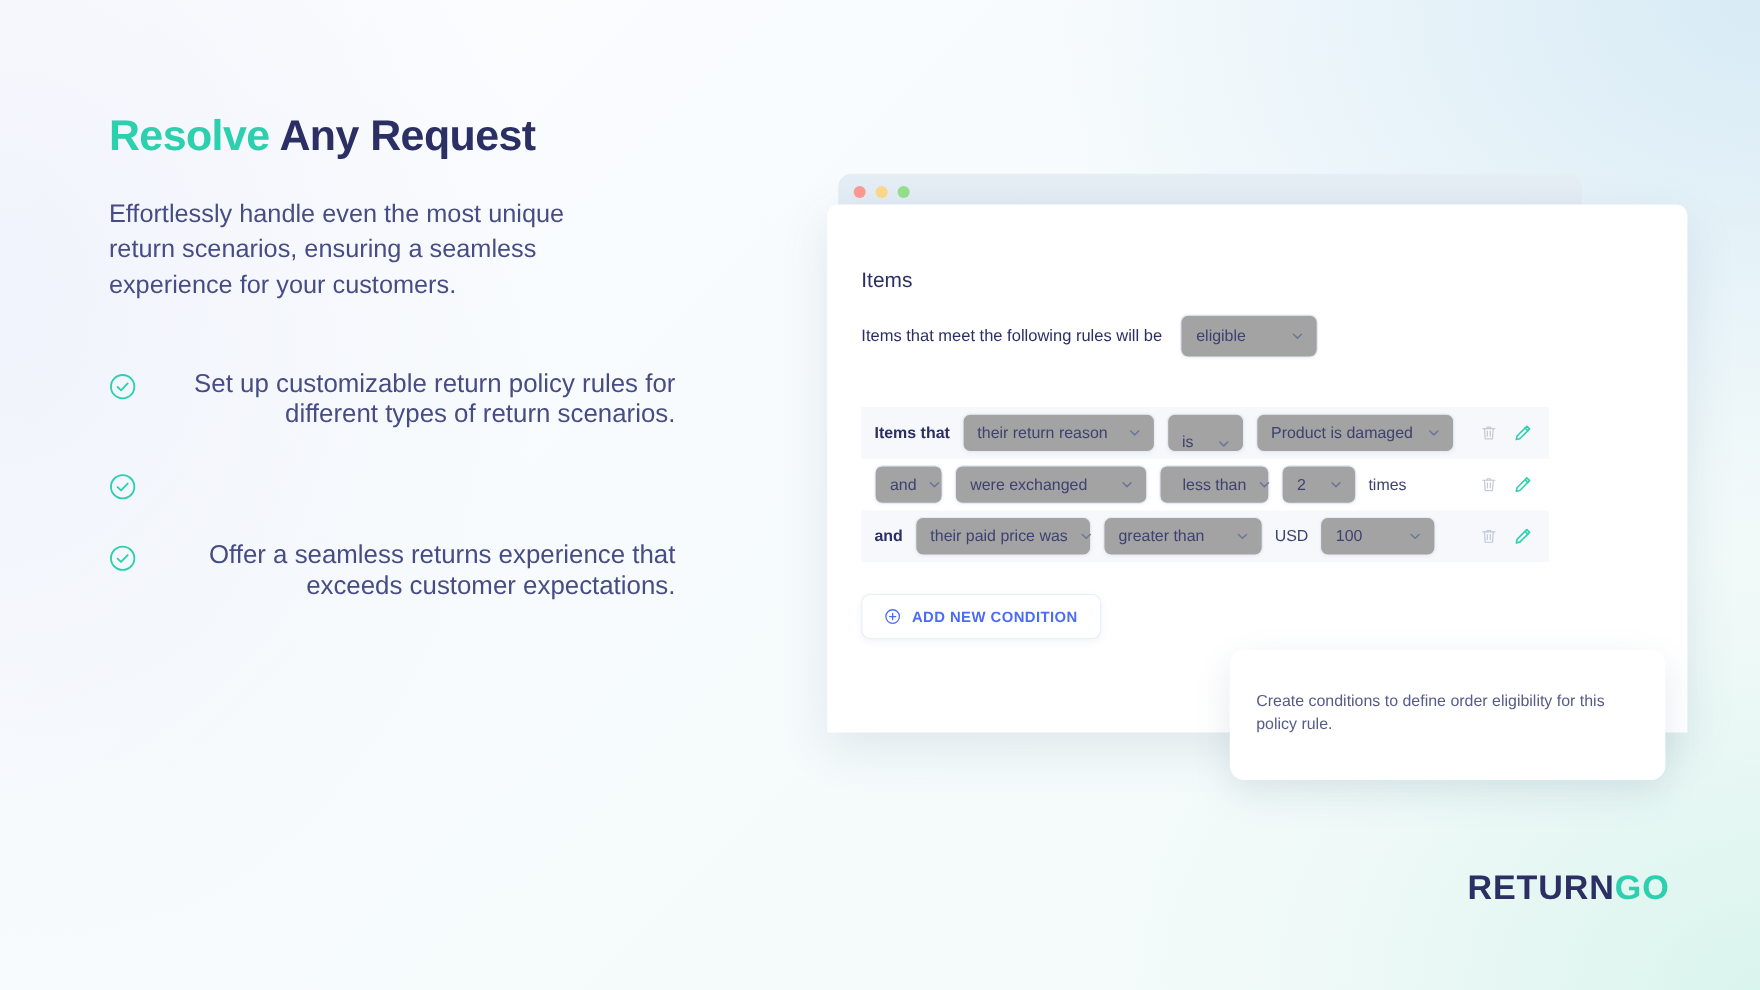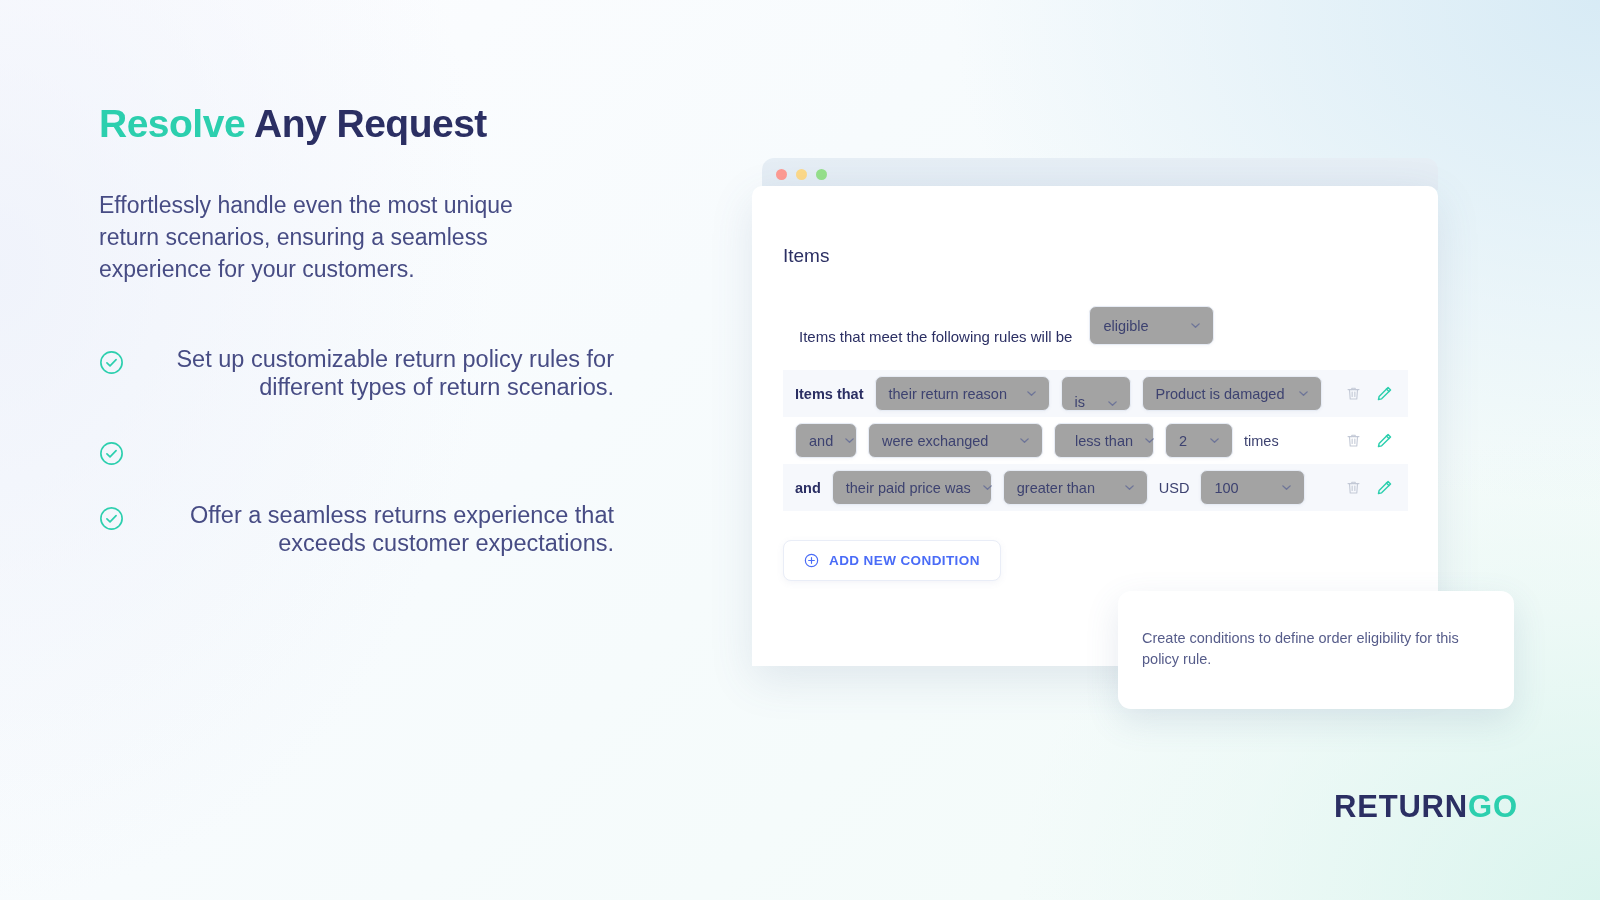--- a/index.html
+++ b/index.html
@@ -38,21 +38,21 @@
   .headline {
     font-size: 39px;
     line-height: 64px;
     font-weight: 700;
     letter-spacing: -0.5px;
     color: #2b2f63;
   }
   .headline .accent { color: #2ccfae; }
 
   .subhead {
-    margin-top: 33px;
+    margin-top: 22px;
     font-size: 23px;
     line-height: 32px;
     color: #474c84;
     font-weight: 400;
     max-width: 460px;
   }
 
   .bullets {
     margin-top: 60px;
     display: flex;
@@ -102,45 +102,44 @@
   }
   .dot { width: 11px; height: 11px; border-radius: 50%; }
   .dot.red { background: #fd9a92; }
   .dot.yellow { background: #fcd989; }
   .dot.green { background: #95e08b; }
 
   .window-body {
     position: absolute;
     left: 0;
     top: 28px;
-    width: 686px;
+    width: 782px;
     height: 480px;
     background: #ffffff;
     border-radius: 10px 10px 0 0;
     box-shadow: 0 14px 44px rgba(80,100,140,0.13);
     overflow: hidden;
   }
 
   .panel-title {
     position: absolute;
     left: 31px;
     top: 59px;
     font-size: 19px;
     color: #2b2f63;
     font-weight: 400;
   }
 
   .rules-line {
     position: absolute;
     left: 31px;
-    top: 120px;
-    display: flex;
-    align-items: flex-end;
+    top: 100px;
+    display: flex;
+    align-items: center;
     gap: 17px;
-    margin-left: 16px;
   }
   .rules-label {
     font-size: 15px;
     color: #2b2f63;
   }
 
   
   .sel {
     background: #a3a3a3;
     border: 1px solid #e7ecf5;

